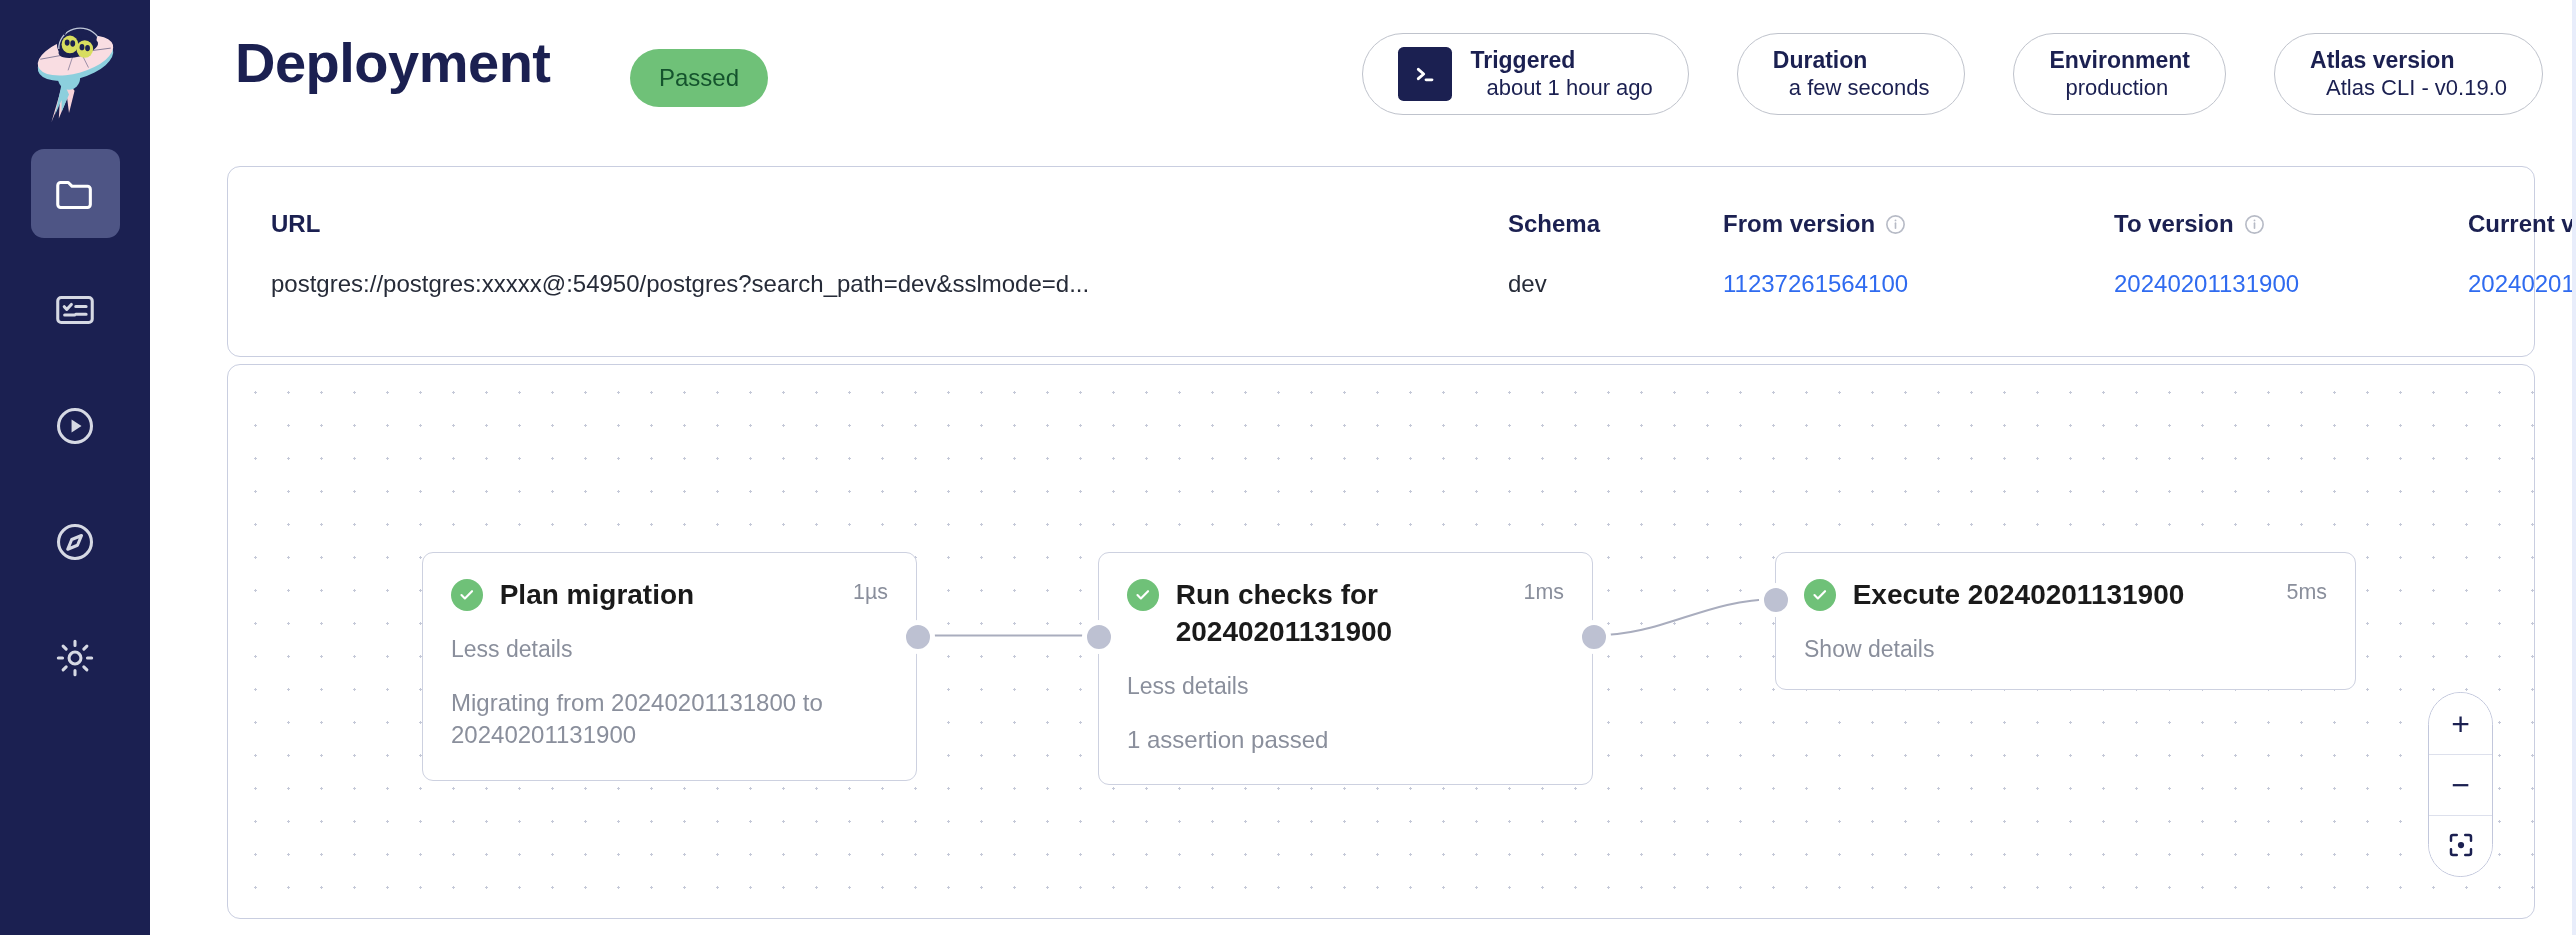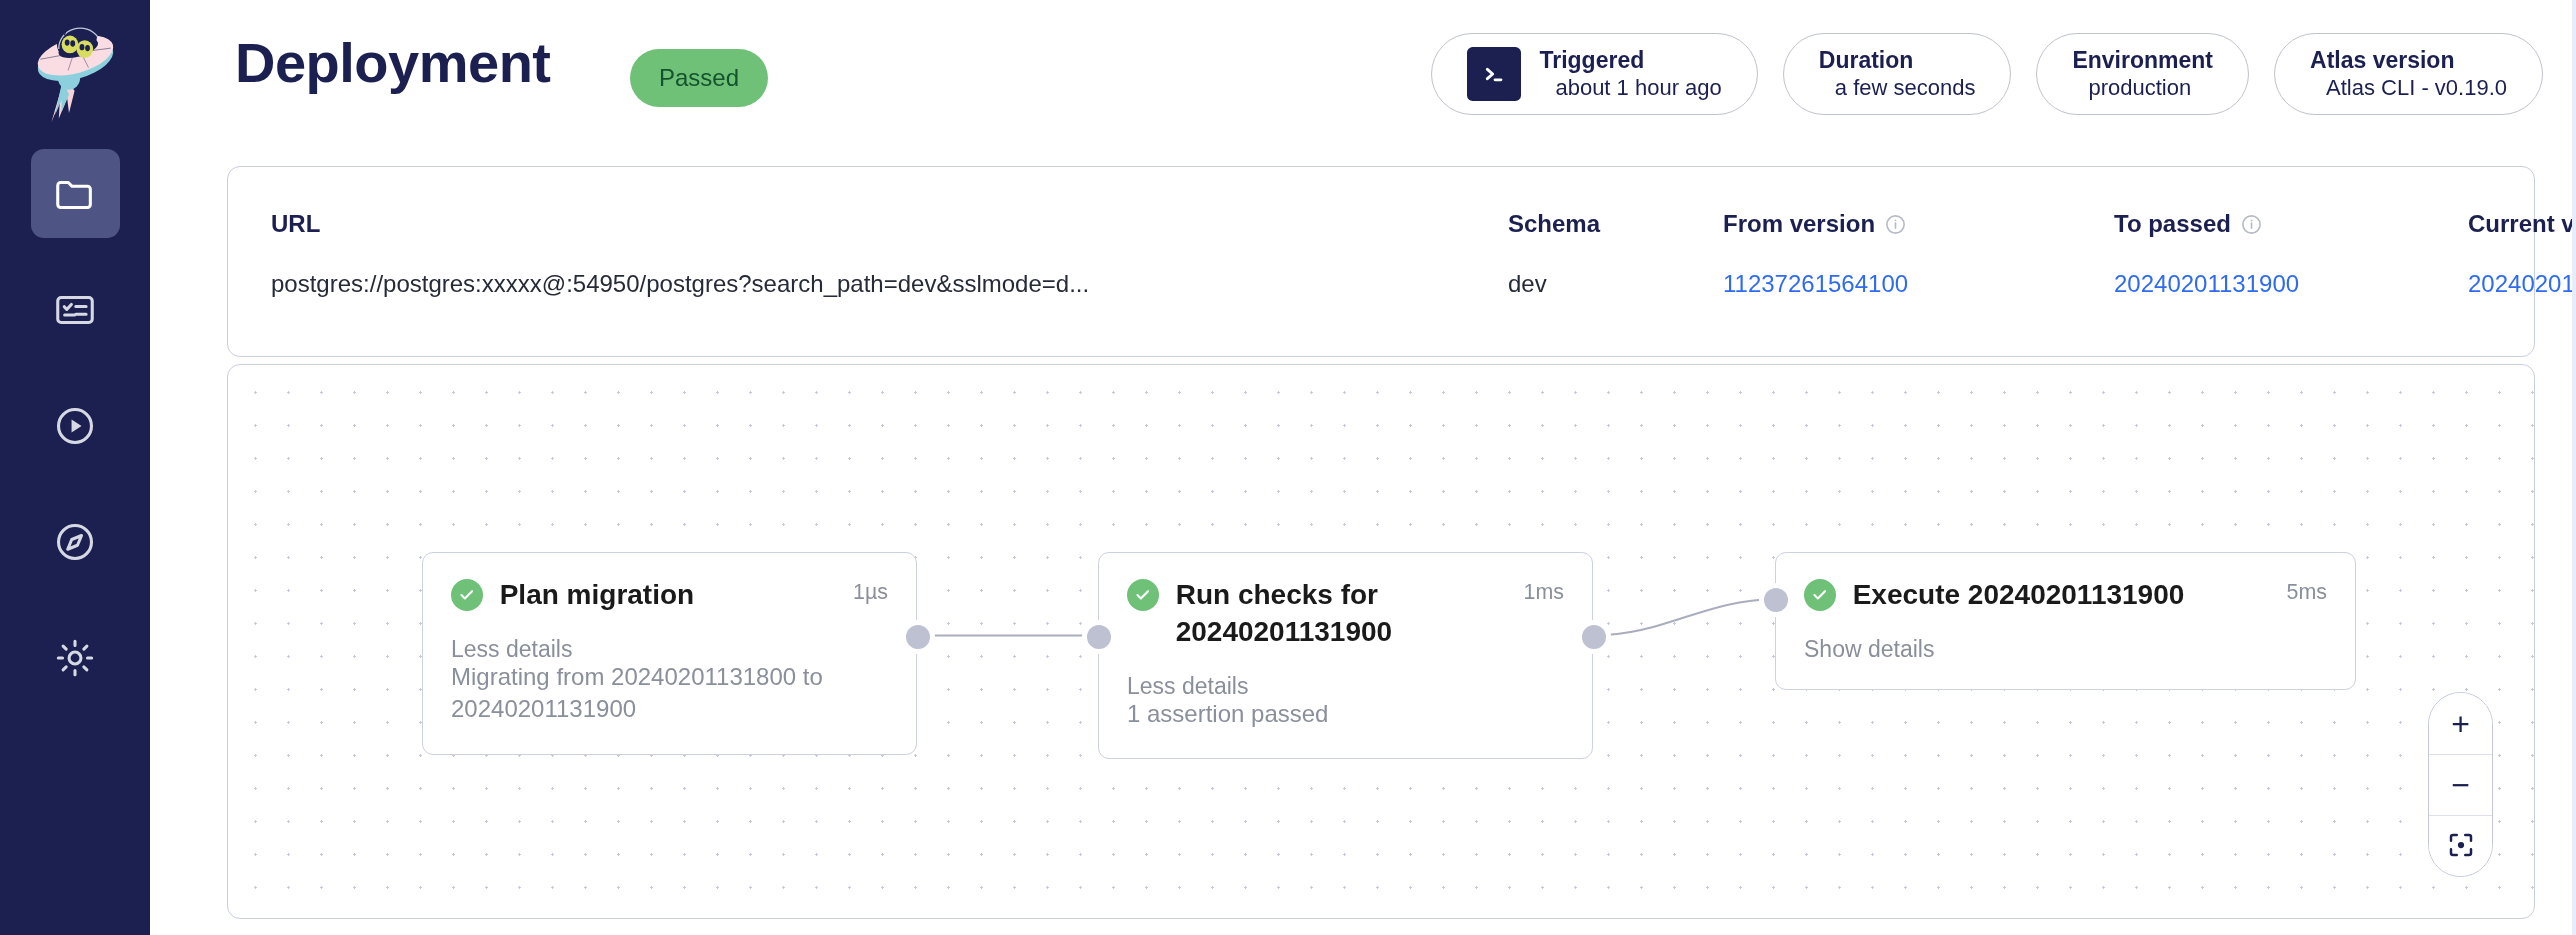--- a/index.html
+++ b/index.html
@@ -95,21 +95,21 @@
     align-items: center;
     justify-content: center;
   }
 
   #meta-pills {
     position: absolute;
     right: 41px;
     top: 33px;
     display: flex;
     align-items: flex-start;
-    gap: 25px;
+    gap: 48px;
   }
   .pill {
     height: 82px;
     border: 1.5px solid #BFC3CC;
     border-radius: 41px;
     display: flex;
     align-items: center;
     padding: 0 35px;
     gap: 18.6px;
     background: #ffffff;
@@ -231,20 +231,21 @@
     flex: 0 0 auto;
     white-space: nowrap;
   }
   .node-toggle {
     margin-top: 24px;
     font-size: 23px;
     color: #8A8F9C;
     line-height: 1;
   }
   .node-detail {
+    margin-top: 26px;
     font-size: 24px;
     color: #8A8F9C;
     line-height: 1.35;
   }
 
   .handle {
     position: absolute;
     width: 24px; height: 24px;
     border-radius: 50%;
     background: #BDC1D2;
@@ -434,21 +435,21 @@
               <path d="M12 10.6v5.3" stroke-linecap="round"></path>
               <circle cx="12" cy="7.7" r="0.95" fill="#B7BBC6" stroke="none"></circle>
             </svg>
           </span>
         </div>
         <div class="info-val link">11237261564100</div>
       </div>
 
       <div class="info-col" id="col-to">
         <div class="info-head">
-          <span>To passed</span>
+          <span>To version</span>
           <span class="info-icon">
             <svg width="23" height="23" viewBox="0 0 24 24" fill="none" stroke="#B7BBC6" stroke-width="1.7">
               <circle cx="12" cy="12" r="9"></circle>
               <path d="M12 10.6v5.3" stroke-linecap="round"></path>
               <circle cx="12" cy="7.7" r="0.95" fill="#B7BBC6" stroke="none"></circle>
             </svg>
           </span>
         </div>
         <div class="info-val link">20240201131900</div>
       </div>

